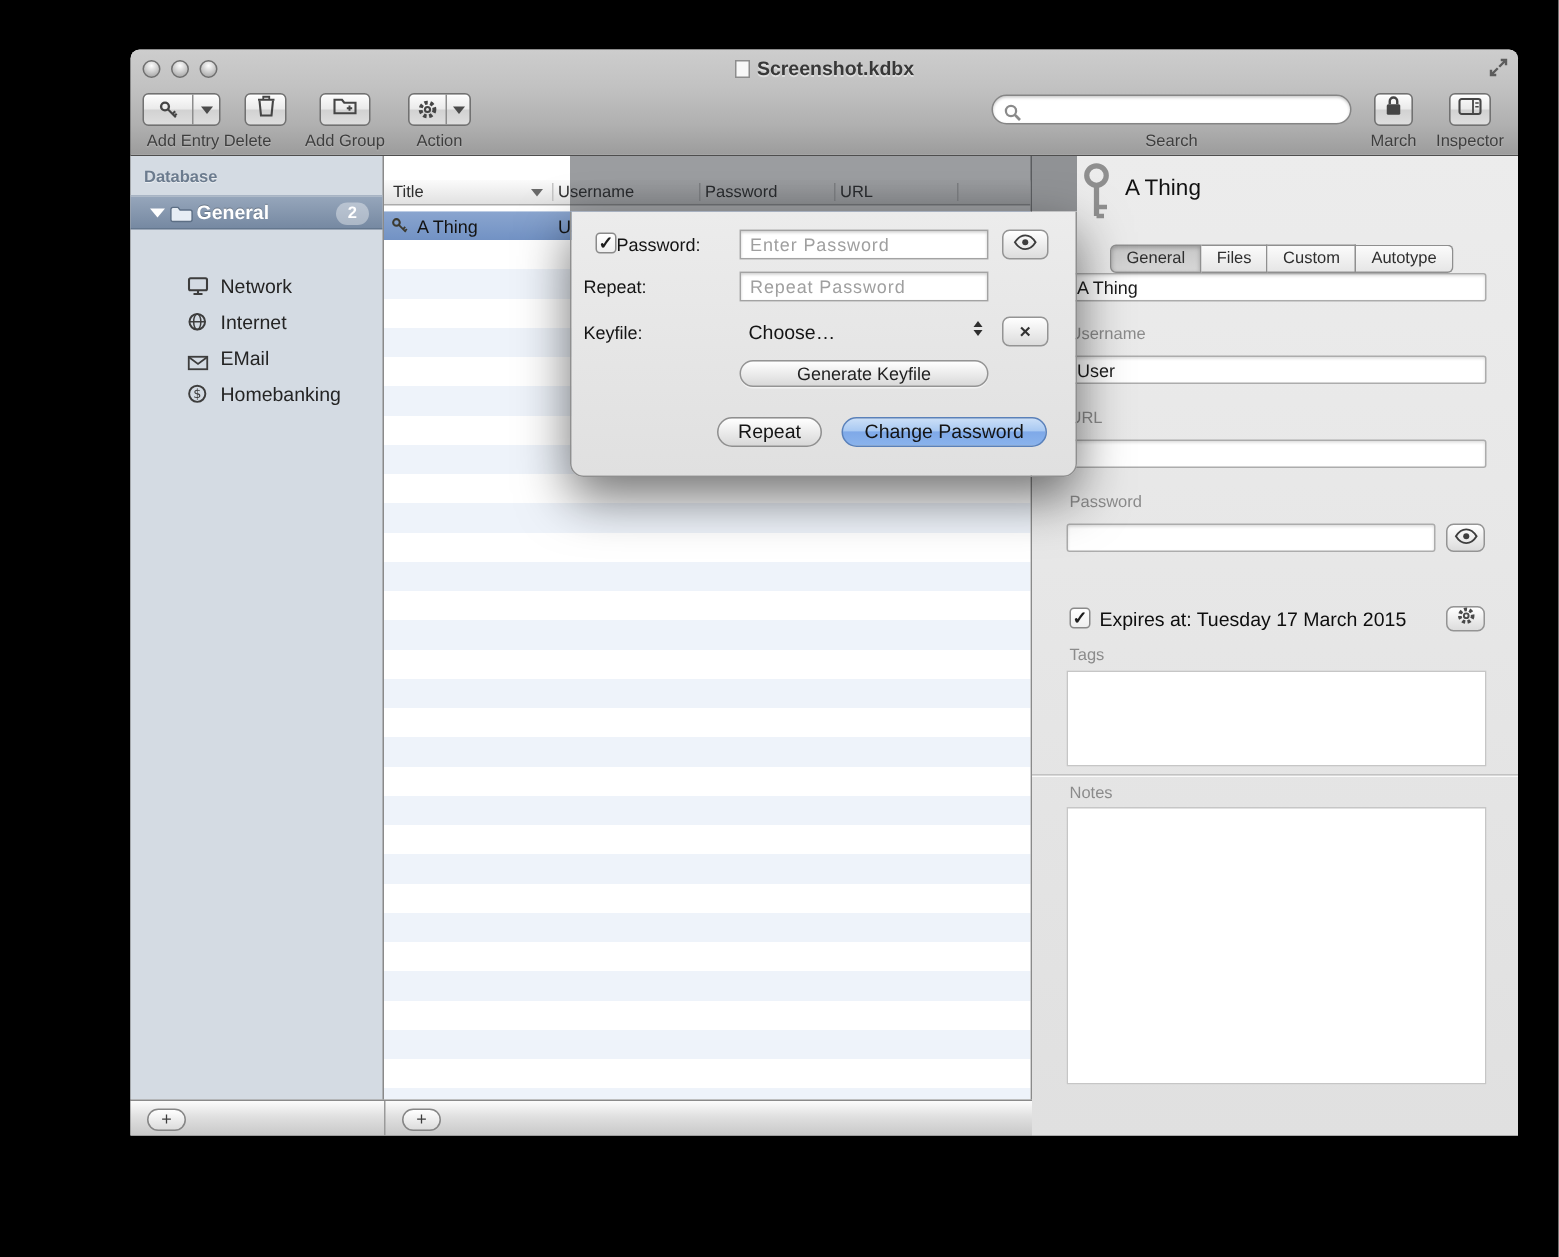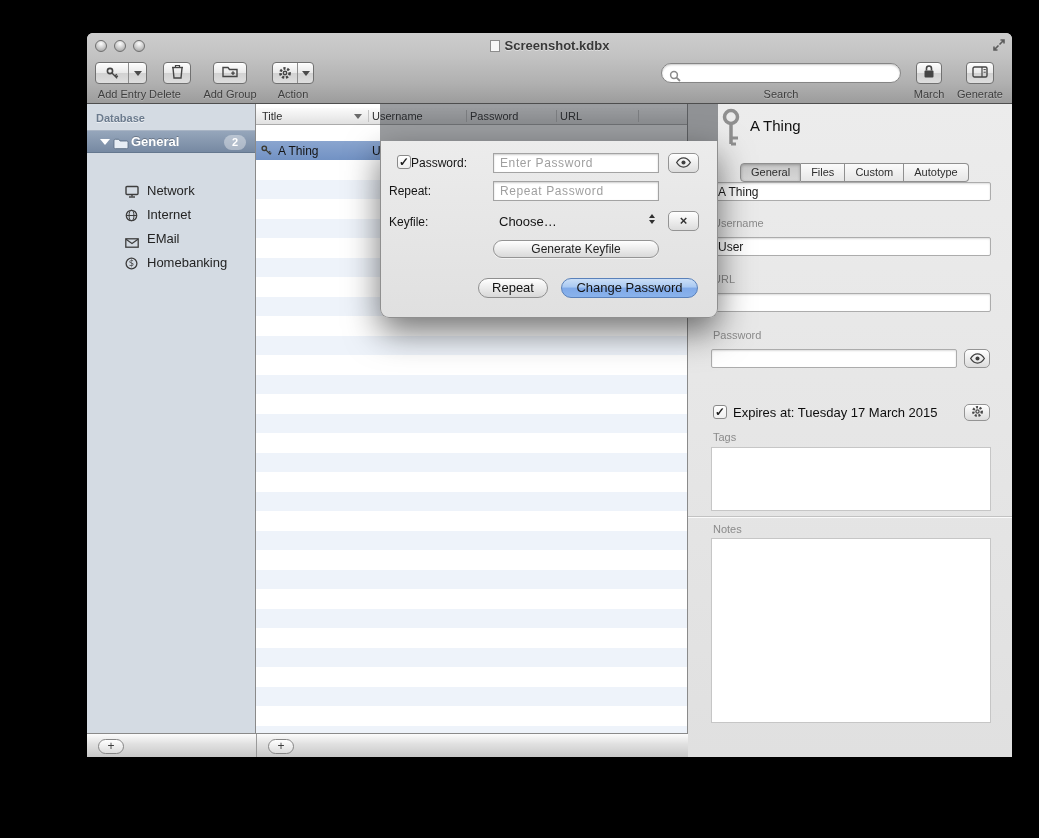--- a/index.html
+++ b/index.html
@@ -73,21 +73,21 @@
     text-shadow:0 -1px 0 rgba(0,0,0,.25); }
   .badge { right:9px; top:4px; height:15px; line-height:15px; padding:0 8px; border-radius:8px;
     background:rgba(255,255,255,.38); font-size:11px; font-weight:700; color:#fff; }
   .sb-item { left:0; width:100%; height:24px; }
   .sb-icn { position:absolute; left:38px; top:5px; }
   .sb-item-label { position:absolute; left:60px; top:4px; font-size:13px; color:#242424; }
 
   
   .entries { left:169px; top:71px; width:432px; height:629px; background:#fff;
     border-right:1px solid #8a8a8a; overflow:hidden; }
-  .list-header { left:0; top:4px; width:100%; height:17px;
+  .list-header { left:0; top:16px; width:100%; height:17px;
     background:linear-gradient(180deg,#fbfbfb,#e1e1e1); border-bottom:1px solid #ababab;padding-left:27px; }
   .hcell { position:absolute; top:2px; font-size:11px; color:#2e2e2e; white-space:nowrap; }
   .col-div { position:absolute; top:2px; bottom:2px; width:1px; background:#c4c4c4; }
   .sort-arrow { position:absolute; left:98px; top:6px; width:0; height:0;
     border-left:4px solid transparent; border-right:4px solid transparent; border-top:5px solid #6a6a6a; }
   .rows-bg { left:0; top:17px; width:100%; height:612px;
     background:repeating-linear-gradient(180deg,#ffffff 0 19.5px,#eef3fa 19.5px 39px); }
   .row { left:0; width:100%; height:19.5px; font-size:12px; color:#141414; }
   .row-sel { background:linear-gradient(180deg,#8aa5cf,var(--selection-blue,#7292c4)); }
   .cell { position:absolute; top:3px; white-space:nowrap; }
@@ -235,21 +235,21 @@
     <div class="abs tb-label" style="left:812px; width:60px">March</div>
 
     <div class="abs tb-btn" style="left:879px; width:28px">
       <span><svg width="16" height="12" viewBox="0 0 16 12">
             <rect x="1" y="1" width="14" height="10" rx="1.5" fill="none" stroke="#454545" stroke-width="1.4"></rect>
             <line x1="10" y1="1" x2="10" y2="11" stroke="#454545" stroke-width="1.2"></line>
             <line x1="11.5" y1="3.6" x2="13.8" y2="3.6" stroke="#454545" stroke-width="1"></line>
             <line x1="11.5" y1="6.2" x2="13.8" y2="6.2" stroke="#454545" stroke-width="1"></line>
           </svg></span>
     </div>
-    <div class="abs tb-label" style="left:863px; width:60px">Generate</div>
+    <div class="abs tb-label" style="left:863px; width:60px">Inspector</div>
   </div>
 
   <div class="abs sidebar">
     <div class="abs sb-header">Database</div>
     <div class="abs sb-group">
       <span class="abs disclosure"></span>
       <span class="abs" style="left:26px; top:5px">
         <svg width="16" height="13" viewBox="0 0 17 13">
             <path d="M1 3.5 C1 2.7 1.6 2 2.4 2 L6 2 L7.5 3.8 L14.6 3.8 C15.4 3.8 16 4.4 16 5.2 L16 10.6 C16 11.4 15.4 12 14.6 12 L2.4 12 C1.6 12 1 11.4 1 10.6 Z" fill="#e7edf4" stroke="#5d6f85" stroke-width="1"></path>
           </svg>

